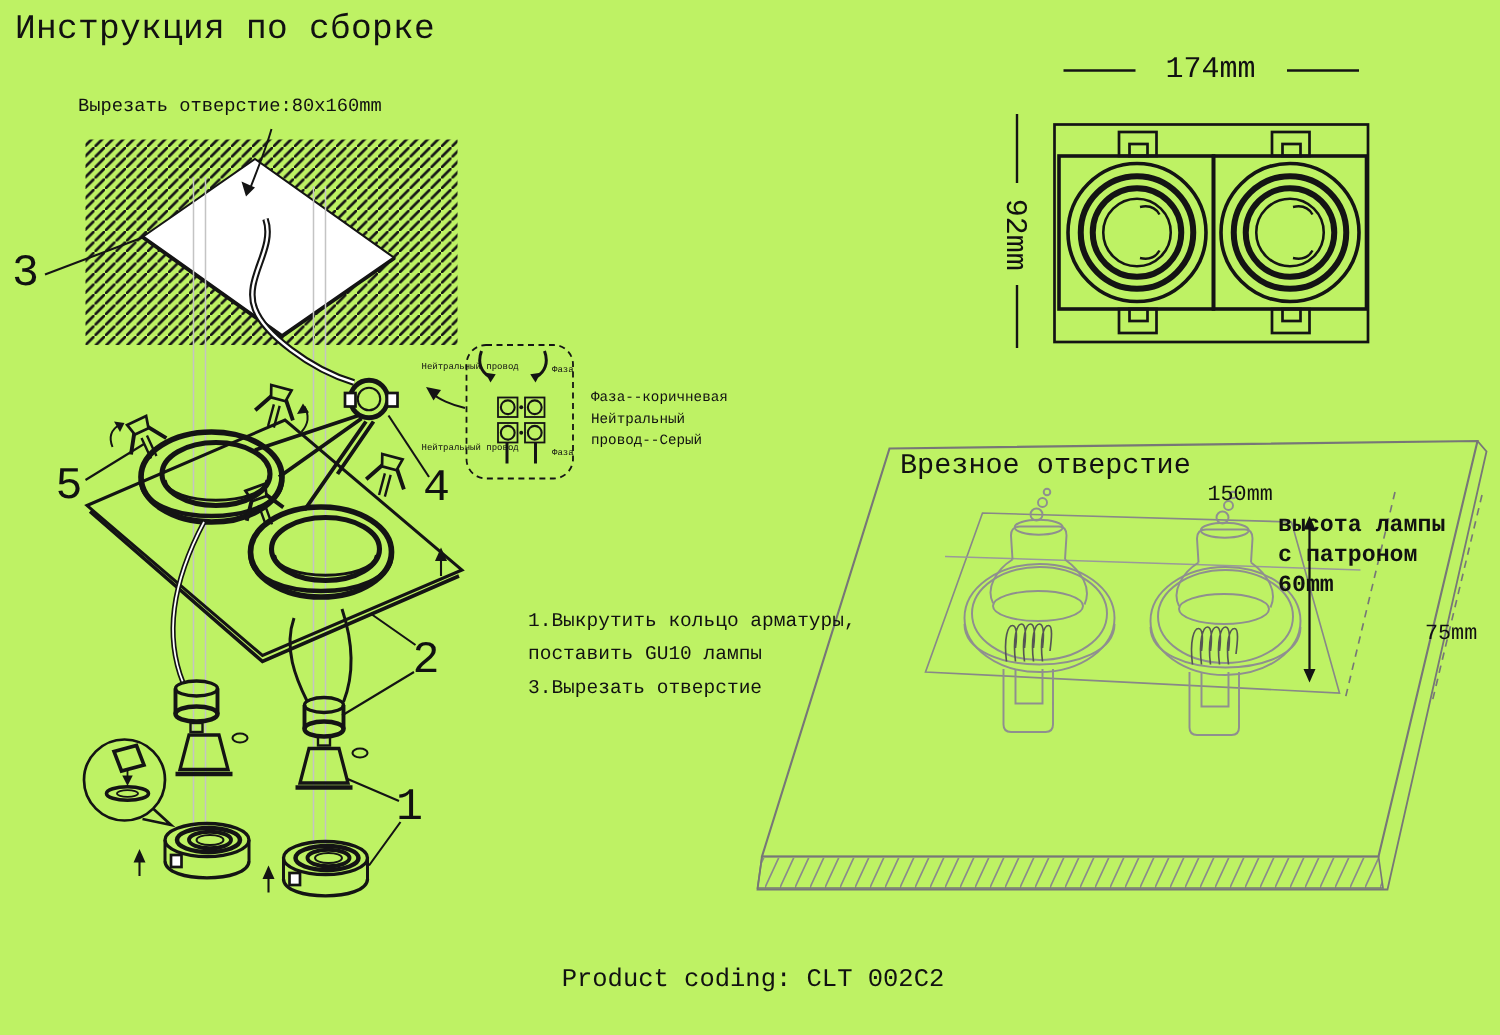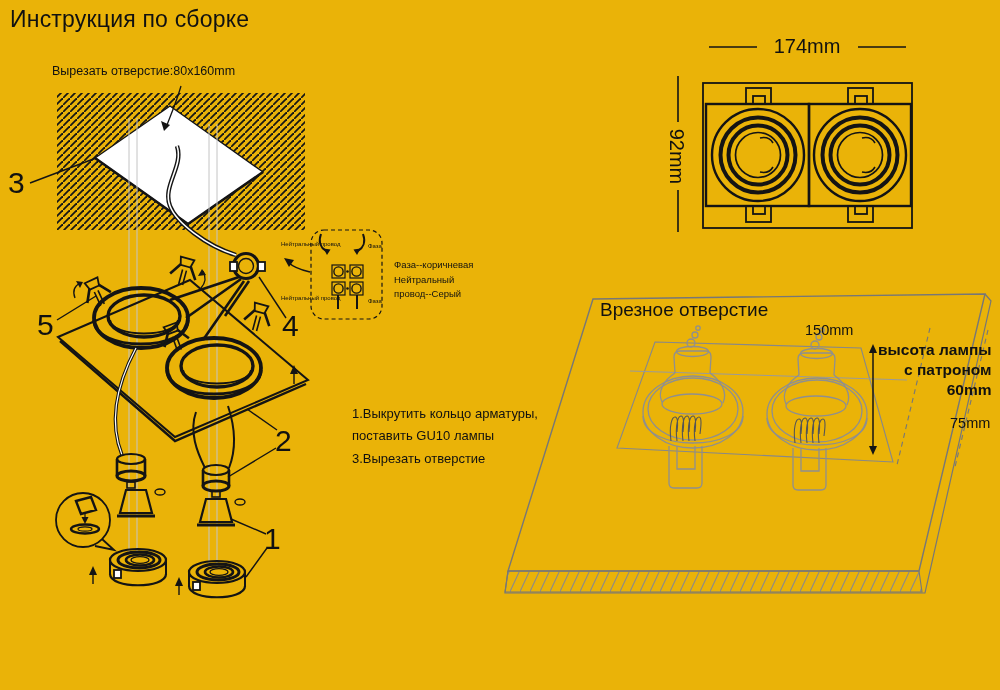--- a/index.html
+++ b/index.html
@@ -1,17 +1,17 @@
 <!DOCTYPE html>
 <html><head>
 <meta charset="utf-8">
 <style>
   html,body{margin:0;padding:0;background:#fff;}
-  #page{position:relative;width:1000px;height:690px;background:#eab308;overflow:hidden;
-        font-family:Liberation Sans, sans-serif;color:#111;}
+  #page{position:relative;width:1000px;height:690px;background:#bef264;overflow:hidden;
+        font-family:Liberation Mono, monospace;color:#111;}
   .t{position:absolute;white-space:nowrap;}
   #svgart{position:absolute;left:0;top:0;}
   .title{font-size:23px;letter-spacing:.2px;}
   .note{font-size:12.5px;}
   .callout{font-size:30px;}
   .steps{font-size:13px;line-height:22.4px;margin-left:40px;}
   .tiny{font-size:6px;}
   .legend{font-size:9.5px;line-height:14.5px;}
   .dim{font-size:20px;}
   .cuttitle{font-size:19px;}
@@ -279,20 +279,21 @@
     <div>1.Выкрутить кольцо арматуры,</div>
     <div>поставить GU10 лампы</div>
     <div>3.Вырезать отверстие</div>
   </div>
 
   <div class="t dim" style="left:767px;top:35px;width:80px;text-align:center;">174mm</div>
   <div class="t dim" style="left:648px;top:145px;width:56px;text-align:center;transform:rotate(90deg);">92mm</div>
 
   <div class="t cuttitle" style="left:600px;top:299px;">Врезное отверстие</div>
   <div class="t dim2" style="left:760px;top:322px;">150mm</div>
-  <div class="t dimbold" style="left:878px;top:340px;text-align:right;">
+  <div class="t dimbold" style="left:852px;top:340px;">
     <div>высота лампы</div>
     <div>с патроном</div>
     <div>60mm</div>
   </div>
   <div class="t dim2" style="left:905px;top:415px;">75mm</div>
 
+  <div class="t product" style="left:352px;top:644px;width:300px;text-align:center;">Product coding: CLT 002C2</div>
 </div>
 
 </body></html>

